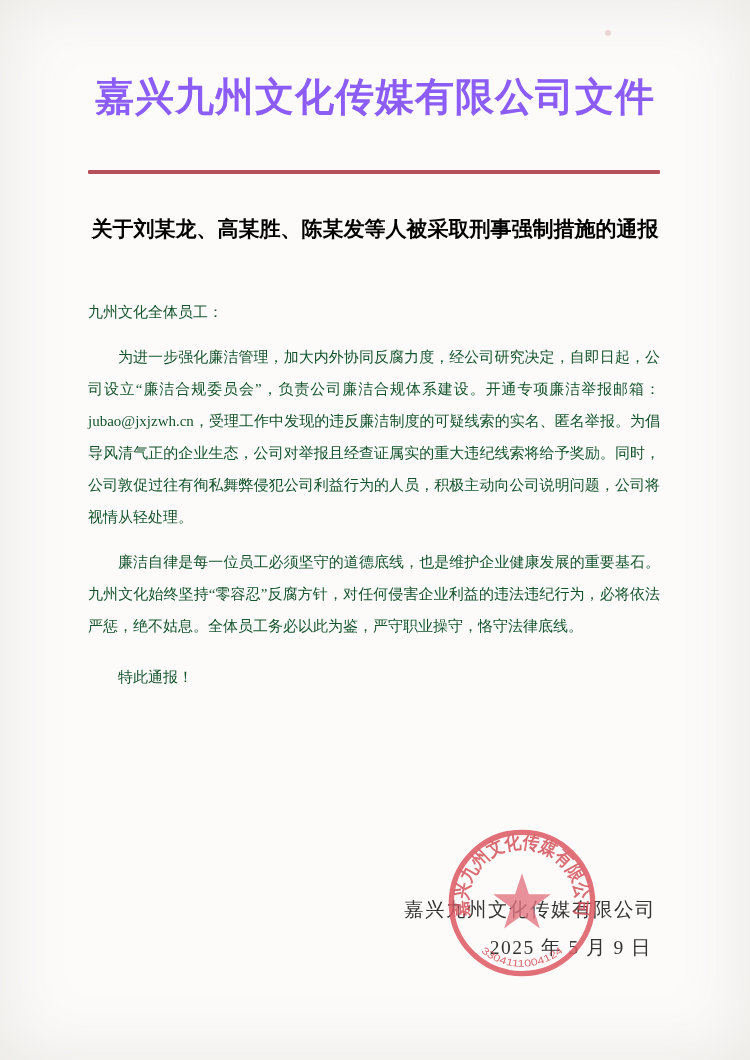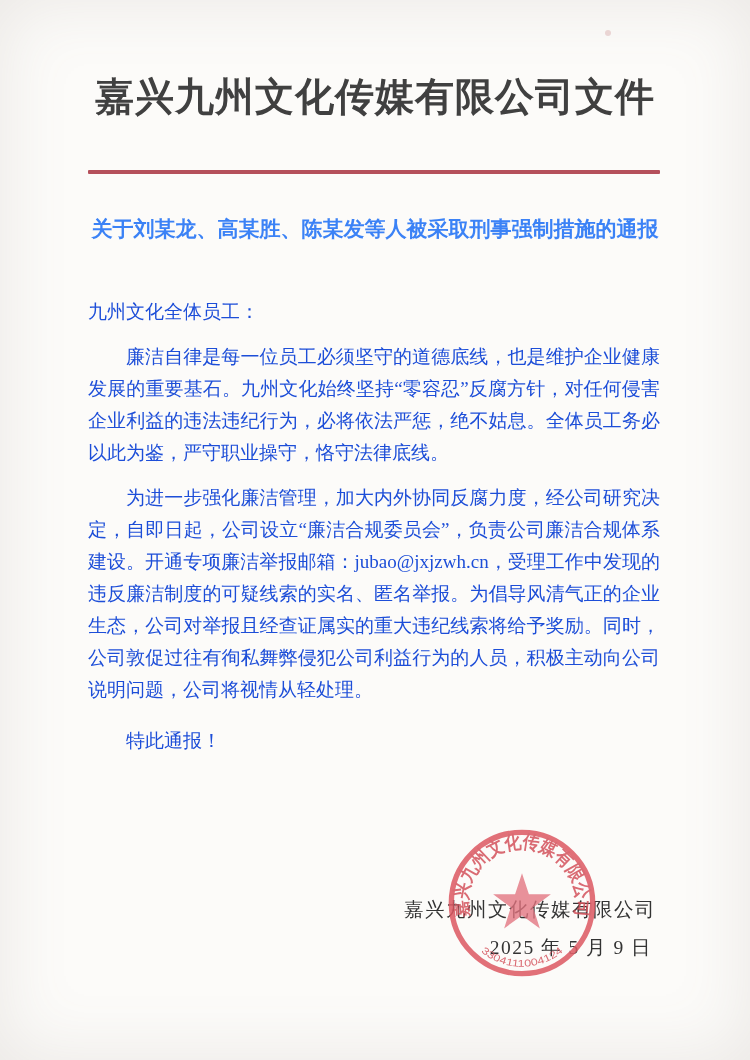--- a/index.html
+++ b/index.html
@@ -29,21 +29,21 @@
   .letterhead {
     position: absolute;
     top: 70px;
     left: 45px;
     width: 660px;
     margin: 0;
     text-align: center;
     font-size: 39px;
     font-weight: 600;
     letter-spacing: 1px;
-    color: #404040;
+    color: #8b5cf6;
     font-family: "Liberation Serif", "DejaVu Serif", serif;
     white-space: nowrap;
   }
   .red-rule {
     position: absolute;
     top: 170px;
     left: 88px;
     width: 572px;
     height: 4px;
     background: #b5505b;
@@ -52,31 +52,31 @@
   .doc-title {
     position: absolute;
     top: 215px;
     left: 45px;
     width: 660px;
     margin: 0;
     text-align: center;
     font-size: 21px;
     font-weight: bold;
     letter-spacing: 0px;
-    color: #3b82f6;
+    color: #000000;
     font-family: "Liberation Sans", "DejaVu Sans", sans-serif;
     white-space: nowrap;
   }
   .body-text {
     position: absolute;
     top: 296px;
     left: 88px;
     width: 572px;
-    color: #1d4ed8;
-    font-size: 19px;
+    color: #14532d;
+    font-size: 15px;
     line-height: 32px;
     text-align: justify;
   }
   .salutation {
     margin: 0;
   }
   .para {
     margin: 13px 0 0 0;
     text-indent: 2em;
   }
@@ -121,22 +121,22 @@
   <div class="artifact-dot"></div>
 
   <h1 class="letterhead">嘉兴九州文化传媒有限公司文件</h1>
 
   <div class="red-rule"></div>
 
   <h2 class="doc-title">关于刘某龙、高某胜、陈某发等人被采取刑事强制措施的通报</h2>
 
   <div class="body-text">
     <p class="salutation">九州文化全体员工：</p>
+    <p class="para">为进一步强化廉洁管理，加大内外协同反腐力度，经公司研究决定，自即日起，公司设立“廉洁合规委员会”，负责公司廉洁合规体系建设。开通专项廉洁举报邮箱：jubao@jxjzwh.cn，受理工作中发现的违反廉洁制度的可疑线索的实名、匿名举报。为倡导风清气正的企业生态，公司对举报且经查证属实的重大违纪线索将给予奖励。同时，公司敦促过往有徇私舞弊侵犯公司利益行为的人员，积极主动向公司说明问题，公司将视情从轻处理。</p>
     <p class="para">廉洁自律是每一位员工必须坚守的道德底线，也是维护企业健康发展的重要基石。九州文化始终坚持“零容忍”反腐方针，对任何侵害企业利益的违法违纪行为，必将依法严惩，绝不姑息。全体员工务必以此为鉴，严守职业操守，恪守法律底线。</p>
-    <p class="para">为进一步强化廉洁管理，加大内外协同反腐力度，经公司研究决定，自即日起，公司设立“廉洁合规委员会”，负责公司廉洁合规体系建设。开通专项廉洁举报邮箱：jubao@jxjzwh.cn，受理工作中发现的违反廉洁制度的可疑线索的实名、匿名举报。为倡导风清气正的企业生态，公司对举报且经查证属实的重大违纪线索将给予奖励。同时，公司敦促过往有徇私舞弊侵犯公司利益行为的人员，积极主动向公司说明问题，公司将视情从轻处理。</p>
     <p class="closing">特此通报！</p>
   </div>
 
   <div class="signature">
     <div class="sig-company">嘉兴九州文化传媒有限公司</div>
     <div class="sig-date">2025 年 5 月 9 日</div>
   </div>
 
   <svg class="seal" viewBox="0 0 200 200">
     <defs>

